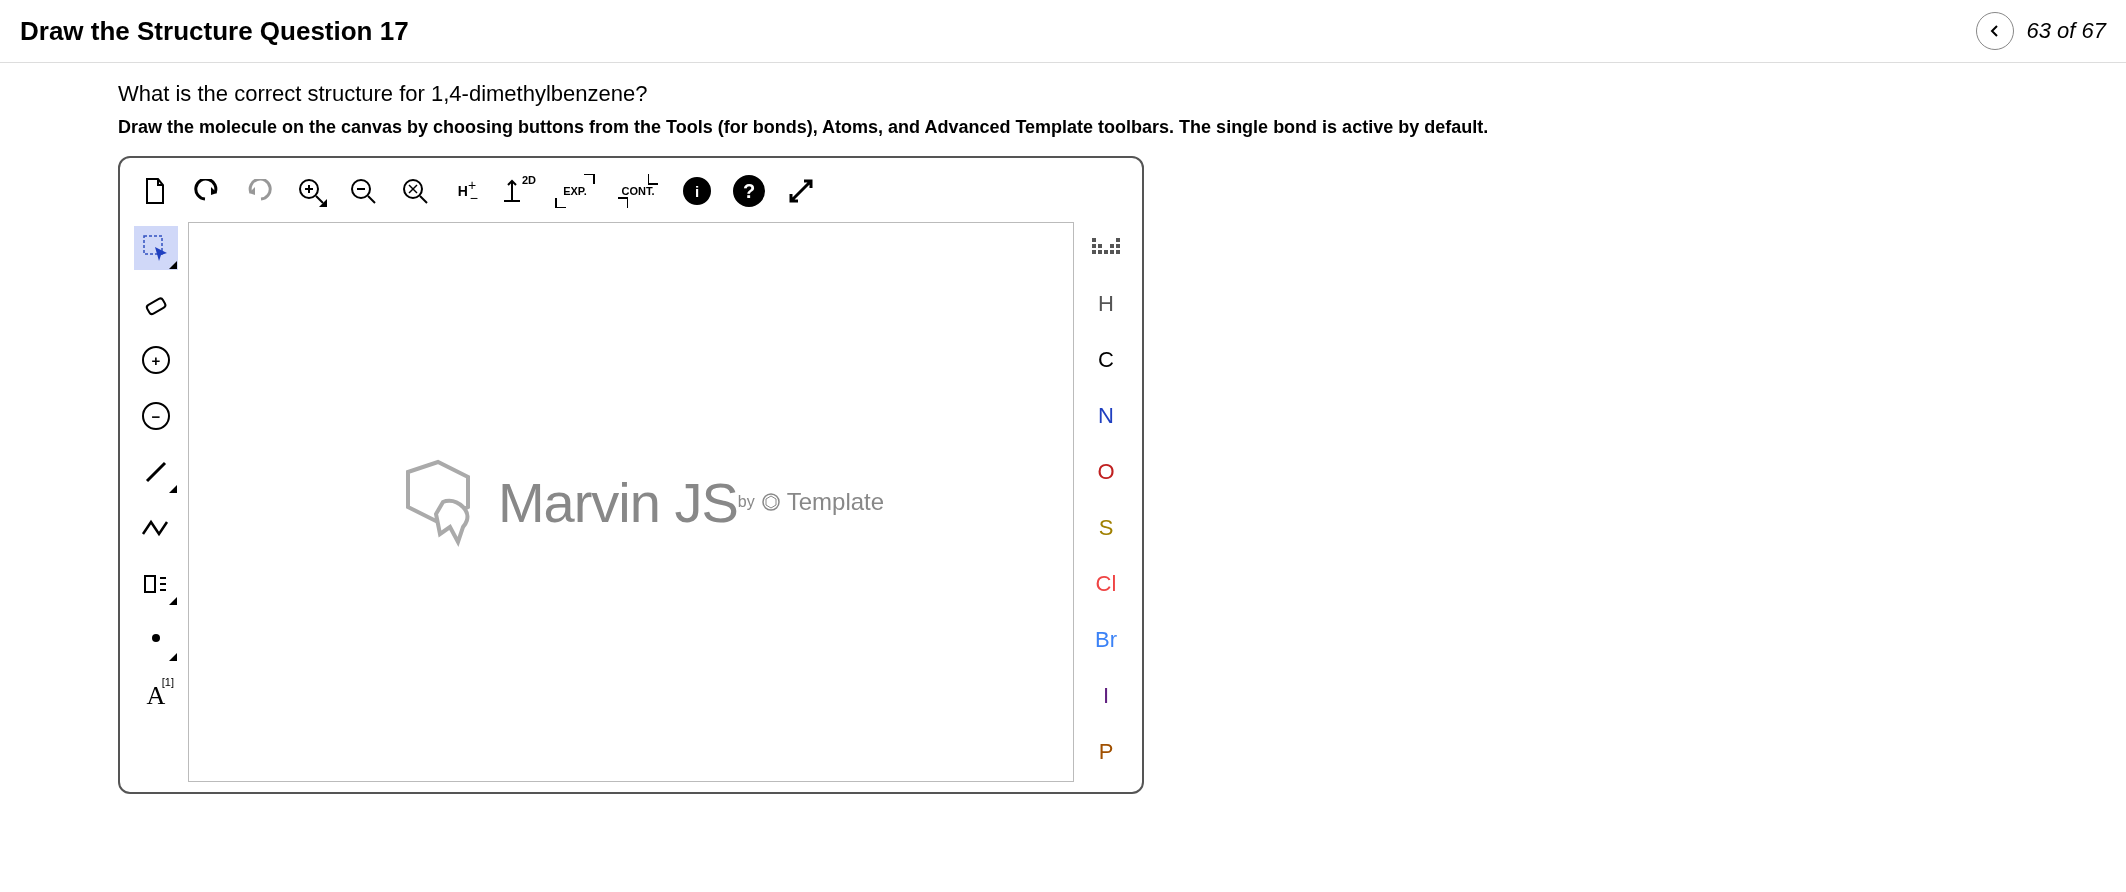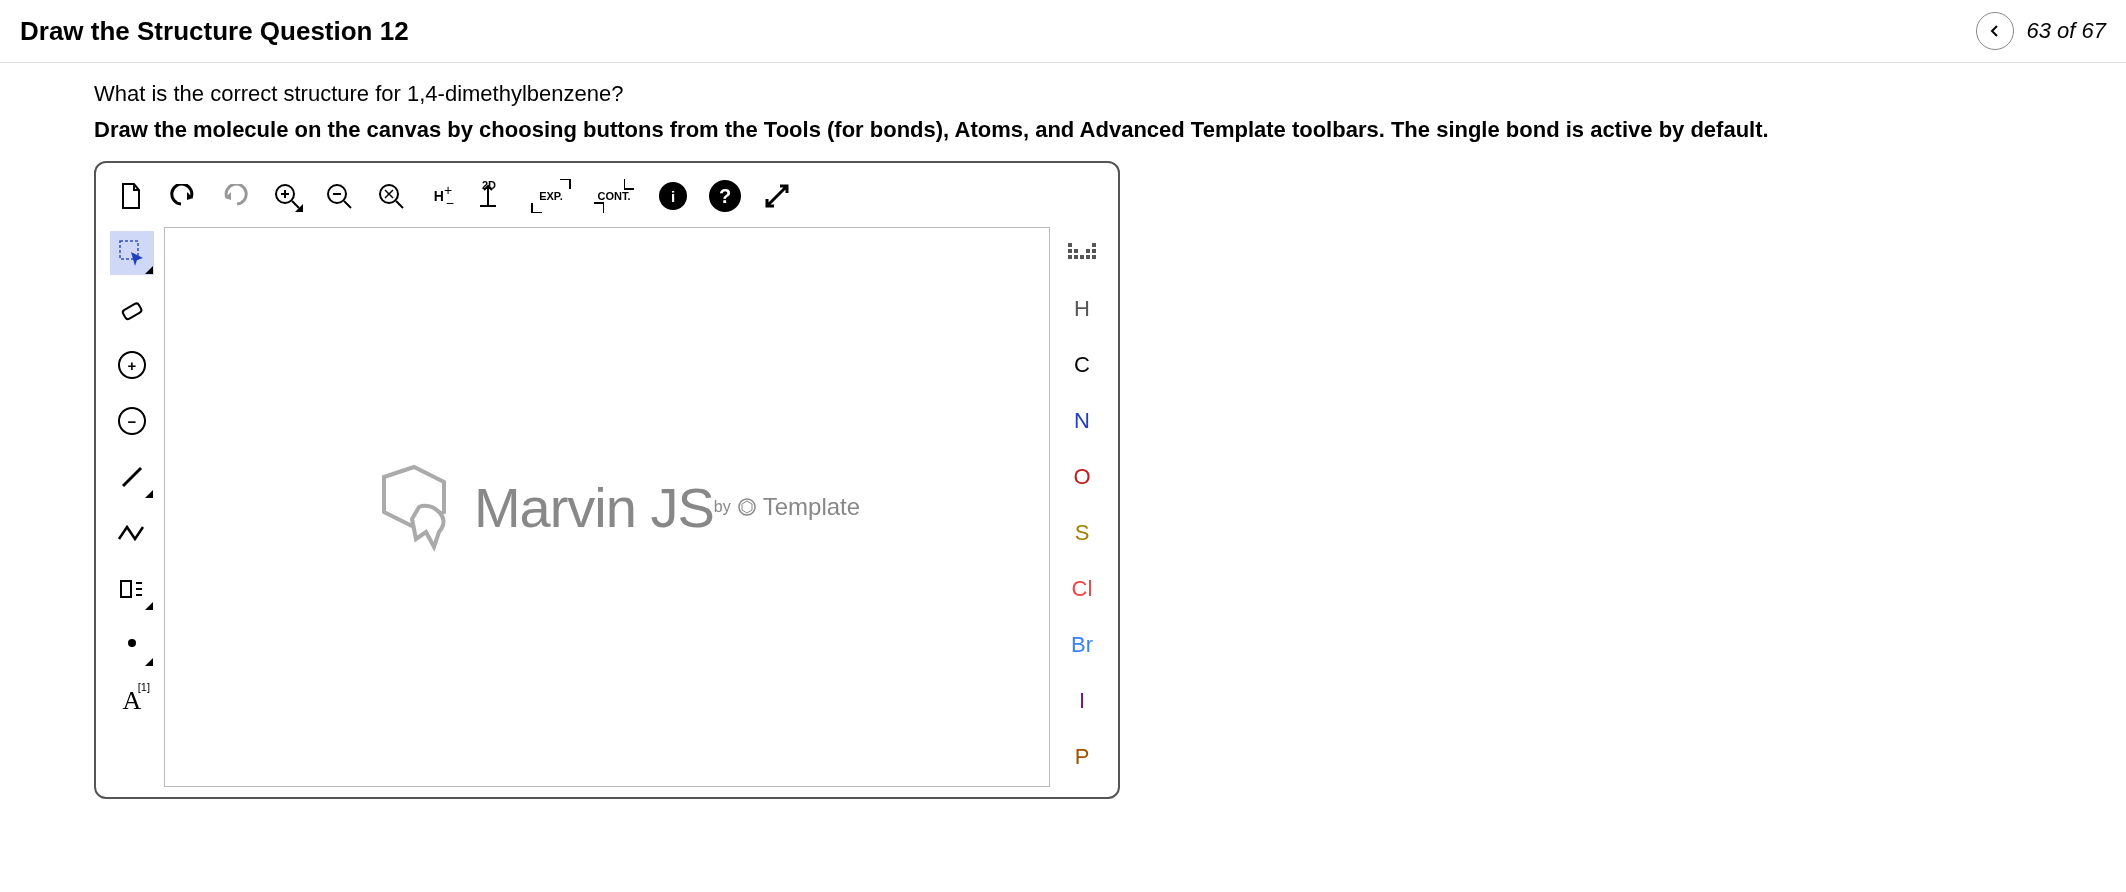--- a/index.html
+++ b/index.html
@@ -15,23 +15,23 @@
   .header-title { font-size: 26px; font-weight: bold; }
   .header-nav { display: flex; align-items: center; gap: 12px; font-style: italic; }
   .nav-circle {
     width: 38px; height: 38px;
     border: 1px solid #888; border-radius: 50%;
     display: flex; align-items: center; justify-content: center;
     cursor: pointer; background: #fff;
   }
   .nav-count { font-size: 22px; }
   
-  .content { padding: 18px 130px 0 94px; }
+  .content { padding: 18px 130px 0 118px; }
   .question-text { font-size: 22px; margin-bottom: 10px; }
-  .instruction-text { font-size: 22px; font-weight: bold; margin-bottom: 18px; }
+  .instruction-text { font-size: 18px; font-weight: bold; margin-bottom: 18px; }
   
   .editor-wrap {
     border: 2px solid #555;
     border-radius: 12px;
     width: 1026px;
     padding: 10px;
     background: #fff;
   }
   
   .top-toolbar {
@@ -102,21 +102,21 @@
   .atom-Br { color: #3b82f6; }
   .atom-I { color: #602080; }
   .atom-P { color: #a05000; }
   
   svg { display: block; }
 </style>
 </head>
 <body>
 
 <div class="header">
-  <div class="header-title">Draw the Structure Question 12</div>
+  <div class="header-title">Draw the Structure Question 17</div>
   <div class="header-nav">
     <div class="nav-circle">
       <svg width="14" height="14" viewBox="0 0 14 14">
           <path d="M9 2 L4 7 L9 12" stroke="#000" stroke-width="2" fill="none"></path>
         </svg>
     </div>
     <div class="nav-count">63 of 67</div>
   </div>
 </div>
 
@@ -171,21 +171,21 @@
         <span class="tb-label">H</span>
         <span style="font-size:14px;position:relative;top:-6px">+</span>
         <span style="font-size:14px;position:absolute;bottom:2px;right:6px">−</span>
       </div>
       <div class="tb-btn">
         <svg width="20" height="24" viewBox="0 0 20 24" style="position:absolute;left:0">
             <line x1="10" y1="2" x2="10" y2="22" stroke="#000" stroke-width="2"></line>
             <path d="M6 6 L10 2 L14 6" stroke="#000" stroke-width="2" fill="none"></path>
             <line x1="2" y1="22" x2="18" y2="22" stroke="#000" stroke-width="2"></line>
           </svg>
-        <span class="tb-label-sm" style="position:absolute;top:0;right:16px">2D</span>
+        <span class="tb-label-sm" style="position:absolute;top:0;right:0">2D</span>
       </div>
       <div class="tb-btn" style="width:42px">
         <span class="tb-label-sm">EXP.</span>
         <svg width="12" height="12" viewBox="0 0 12 12" style="position:absolute;top:0;right:0">
             <path d="M0 0 H10 V10" stroke="#000" stroke-width="2" fill="none"></path>
           </svg>
         <svg width="12" height="12" viewBox="0 0 12 12" style="position:absolute;bottom:0;left:0">
             <path d="M2 2 V12 H12" stroke="#000" stroke-width="2" fill="none"></path>
           </svg>
       </div>

